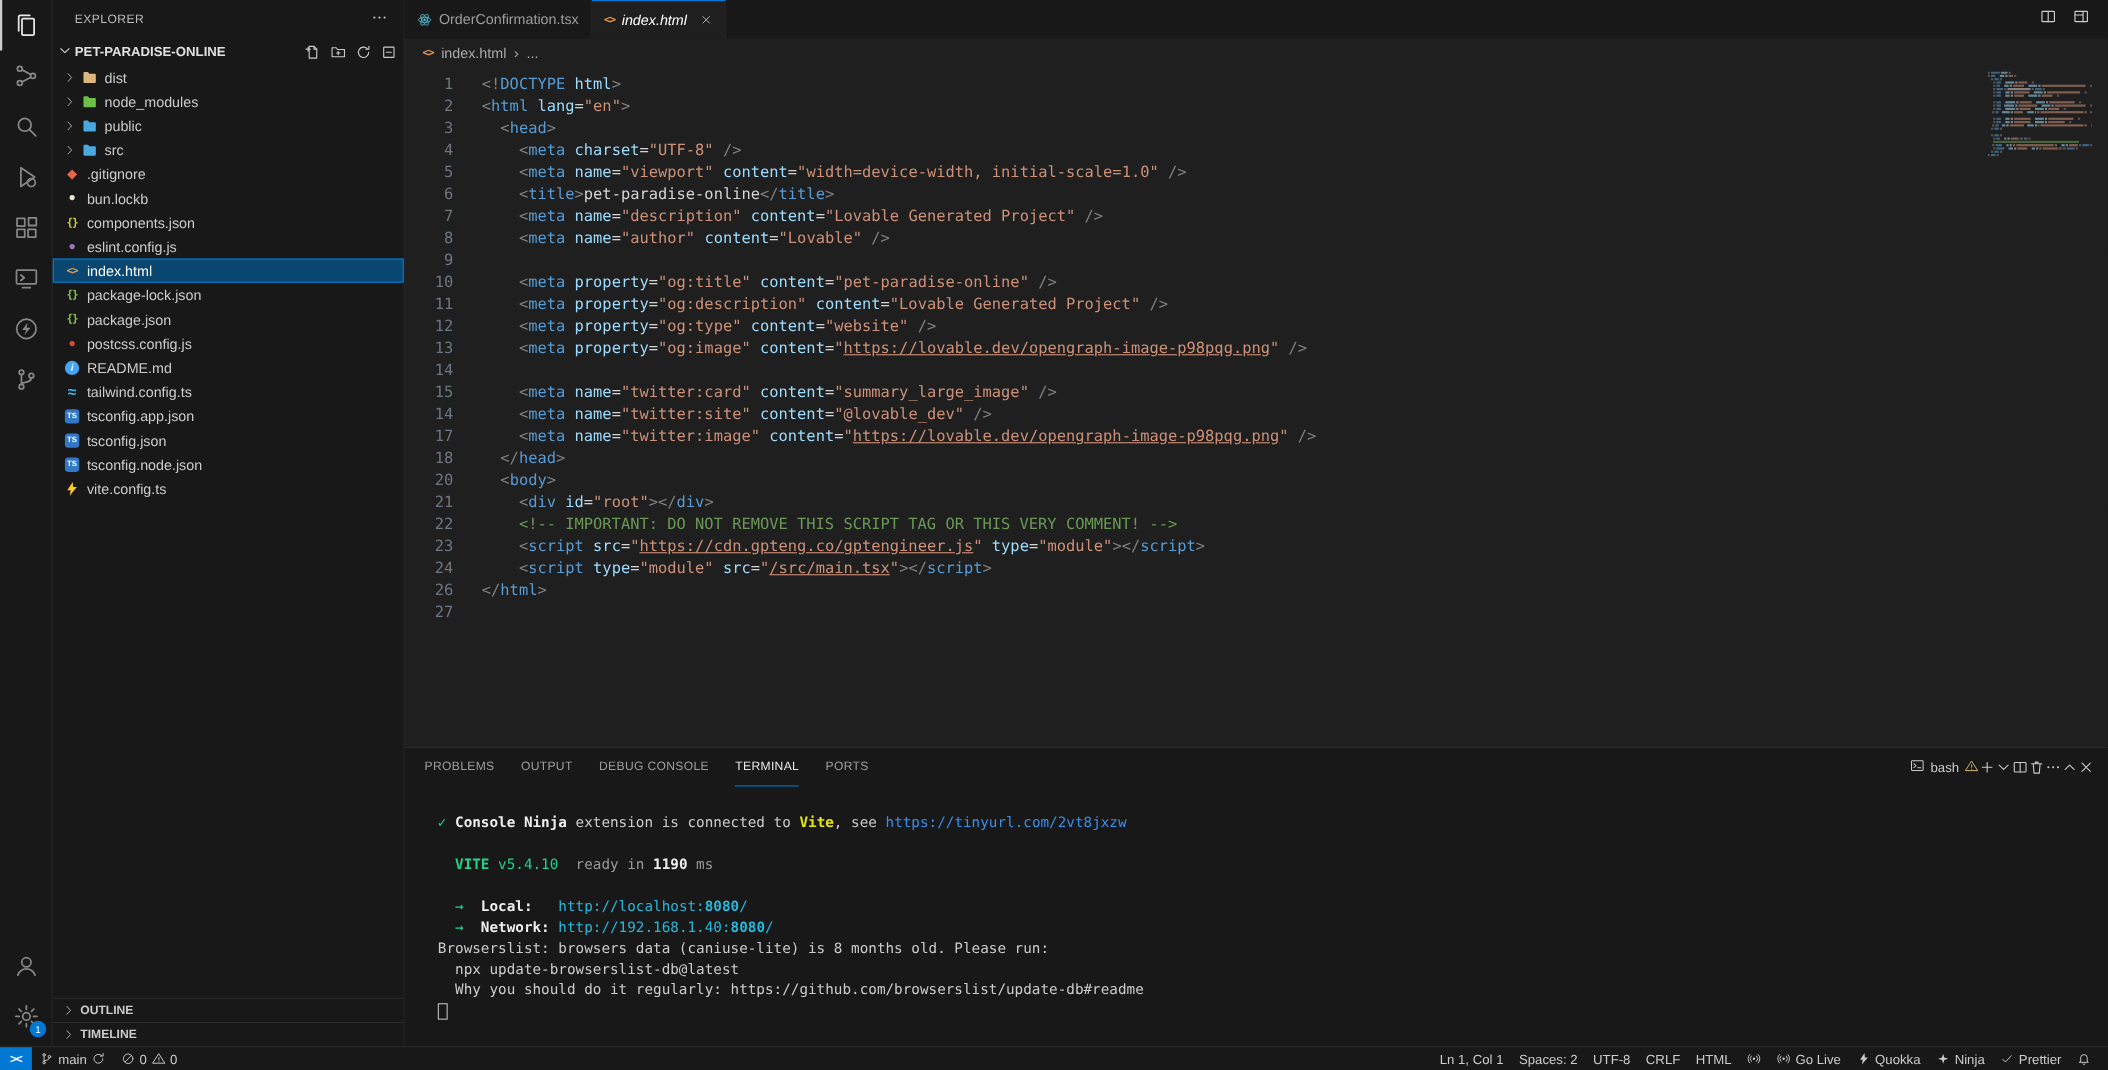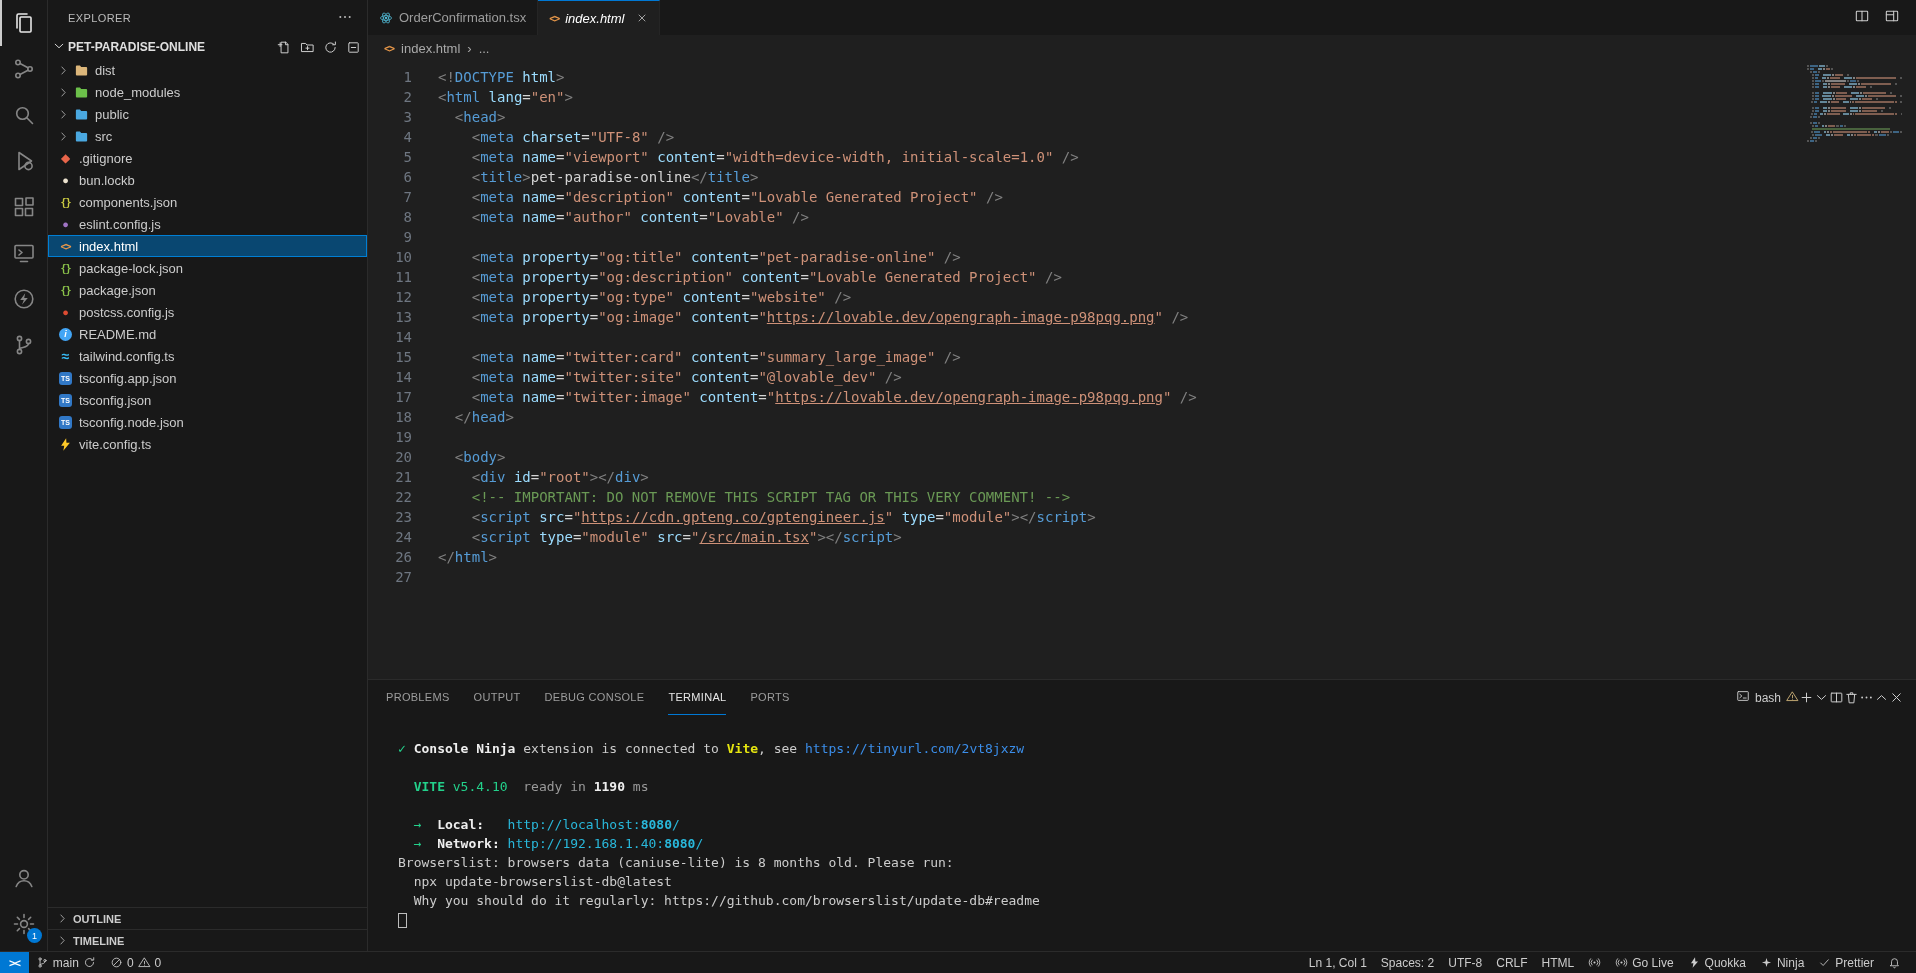--- a/index.html
+++ b/index.html
@@ -453,24 +453,20 @@
               <span class="ln">14</span>
               <span class="ct"><span class="tk-x">    </span><span class="tk-p">&lt;</span><span class="tk-t">meta</span><span class="tk-x"> </span><span class="tk-a">name</span><span class="tk-o">=</span><span class="tk-s">"twitter:site"</span><span class="tk-x"> </span><span class="tk-a">content</span><span class="tk-o">=</span><span class="tk-s">"@lovable_dev"</span><span class="tk-x"> </span><span class="tk-p">/&gt;</span></span>
             </div>
             <div class="cl">
               <span class="ln">17</span>
               <span class="ct"><span class="tk-x">    </span><span class="tk-p">&lt;</span><span class="tk-t">meta</span><span class="tk-x"> </span><span class="tk-a">name</span><span class="tk-o">=</span><span class="tk-s">"twitter:image"</span><span class="tk-x"> </span><span class="tk-a">content</span><span class="tk-o">=</span><span class="tk-s">"</span><span class="tk-u">https://lovable.dev/opengraph-image-p98pqg.png</span><span class="tk-s">"</span><span class="tk-x"> </span><span class="tk-p">/&gt;</span></span>
             </div>
             <div class="cl">
               <span class="ln">18</span>
               <span class="ct"><span class="tk-x">  </span><span class="tk-p">&lt;/</span><span class="tk-t">head</span><span class="tk-p">&gt;</span></span>
-            </div>
-            <div class="cl">
-              <span class="ln">19</span>
-              <span class="ct"></span>
             </div>
             <div class="cl">
               <span class="ln">20</span>
               <span class="ct"><span class="tk-x">  </span><span class="tk-p">&lt;</span><span class="tk-t">body</span><span class="tk-p">&gt;</span></span>
             </div>
             <div class="cl">
               <span class="ln">21</span>
               <span class="ct"><span class="tk-x">    </span><span class="tk-p">&lt;</span><span class="tk-t">div</span><span class="tk-x"> </span><span class="tk-a">id</span><span class="tk-o">=</span><span class="tk-s">"root"</span><span class="tk-p">&gt;&lt;/</span><span class="tk-t">div</span><span class="tk-p">&gt;</span></span>
             </div>
             <div class="cl">

